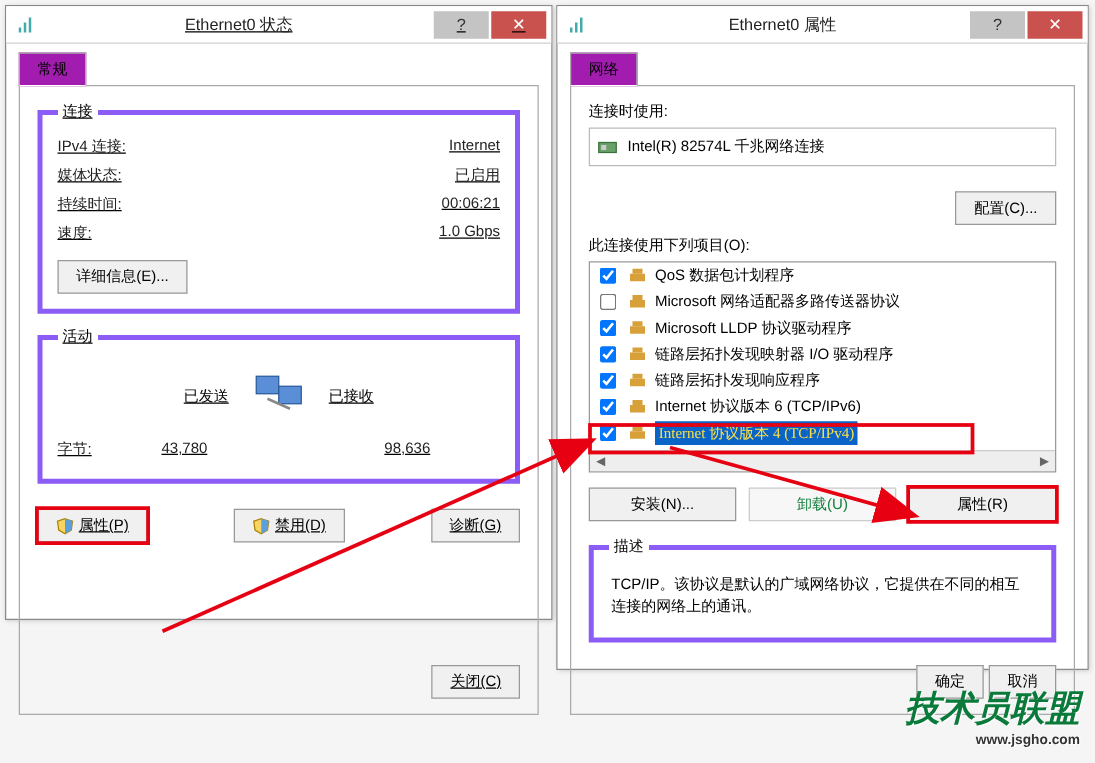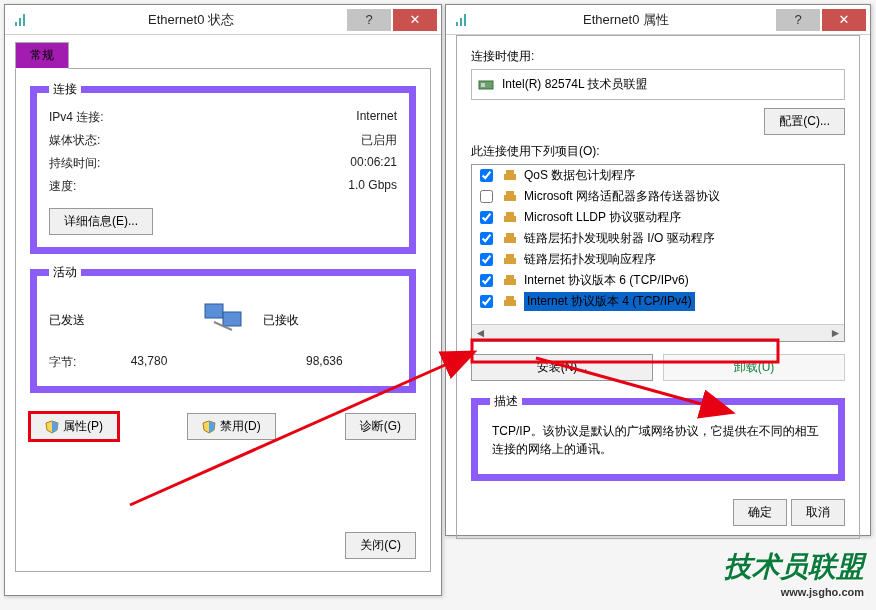--- a/index.html
+++ b/index.html
@@ -1,51 +1,51 @@
 <!DOCTYPE html>
 <html><head>
 <meta charset="utf-8">
 <style>
   * { box-sizing: border-box; font-family: "Microsoft YaHei", "Segoe UI", sans-serif; }
   body { margin: 0; background: #f5f5f5; width: 876px; height: 610px; position: relative; overflow: hidden; }
   .window { position: absolute; background: #fff; border: 1px solid #8a8a8a; box-shadow: 1px 1px 4px rgba(0,0,0,.2); }
-  .window.left { left: 4px; top: 4px; width: 438px; height: 592px; }
+  .window.left { left: 4px; top: 4px; width: 438px; height: 492px; text-decoration: underline; }
   .window.right { left: 445px; top: 4px; width: 426px; height: 532px; }
   .titlebar { height: 30px; background: #fff; border-bottom: 1px solid #d0d0d0; display: flex; align-items: center; padding: 0 4px 0 8px; }
   .titlebar .icon { width: 16px; height: 16px; margin-right: 8px; }
   .titlebar .title { flex: 1; text-align: center; font-size: 13px; color: #222; }
   .titlebar .tb-btn { width: 44px; height: 22px; display: flex; align-items: center; justify-content: center; font-size: 13px; color: #333; background: #c4c4c4; margin-left: 2px; }
   .titlebar .tb-close { background: #c9524e; color: #fff; }
   .tabs { padding: 6px 10px 0 10px; }
   .tab { display: inline-block; border: 1px solid #aaa; border-bottom: 1px solid #fff; background: #a21caf; padding: 4px 14px; font-size: 12px; position: relative; top: 1px; }
   .tab-body { border: 1px solid #aaa; margin: 0 10px 10px 10px; padding: 12px 14px; height: 504px; display: flex; flex-direction: column; }
-  fieldset { border: 7px solid #8b5cf6; margin: 0 0 10px 0; padding: 8px 12px 12px 12px; }
+  fieldset { border: 4px solid #8b5cf6; margin: 0 0 10px 0; padding: 8px 12px 12px 12px; }
   legend { font-size: 12px; padding: 0 4px; }
   .row { display: flex; justify-content: space-between; font-size: 12px; padding: 3px 0; }
   .row .label { color: #222; }
   .row .value { color: #222; }
   .btn { border: 1px solid #999; background: #f0f0f0; font-size: 12px; padding: 4px 14px; cursor: pointer; display: inline-flex; align-items: center; gap: 4px; }
   .btn.disabled { color: #15803d; border-color: #ccc; background: #f7f7f7; cursor: default; }
   .activity-hdr { display: flex; align-items: center; justify-content: space-between; font-size: 12px; margin: 6px 0; }
   .activity-mid { display: flex; justify-content: center; align-items: center; height: 50px; }
   .bottom-btns { display: flex; gap: 8px; margin-top: 10px; justify-content: space-between; }
   .close-row { display: flex; justify-content: flex-end; margin-top: auto; padding-top: 8px; }
   .hl-box { outline: 3px solid #e60012; outline-offset: -1px; }
   .adapter-row { display: flex; align-items: center; gap: 8px; font-size: 12px; padding: 4px 2px; }
   .right .listbox { border: 1px solid #999; height: 180px; overflow: hidden; font-size: 12px; background: #fff; position: relative; }
   .right .list-inner { height: 162px; overflow: hidden; }
   .right .list-item { display: flex; align-items: center; gap: 6px; padding: 1px 4px; }
   .right .list-item input[type=checkbox] { width: 13px; height: 13px; }
-  .right .list-item.selected span.txt { background: #0a64c8; color: #000000; padding: 1px 3px; }
+  .right .list-item.selected span.txt { background: #0a64c8; color: #fde047; padding: 1px 3px; font-family: Liberation Serif, serif; }
   .right .scroll-h { position: absolute; left: 0; right: 0; bottom: 0; height: 17px; background: #eee; border-top: 1px solid #ccc; display:flex; justify-content: space-between; }
   .right .scroll-h .arr { width: 17px; display:flex; align-items:center; justify-content:center; color:#666;}
   .below-list-btns { display: flex; gap: 10px; margin-top: 12px; justify-content: flex-start; }
   .below-list-btns .btn { flex: 1; justify-content: center; }
   .desc { font-size: 12px; line-height: 1.5; padding: 4px 2px; }
-  .cfg-row { display: flex; justify-content: flex-end; margin-top: 8px; }
+  .cfg-row { display: flex; justify-content: flex-end; margin-top: 20px; }
   .svg-icon { width: 16px; height: 16px; flex: none; }
   .net-icon { width: 48px; height: 40px; }
   .shield { width: 14px; height: 14px; }
   .arrow { position: absolute; pointer-events: none; }
   .watermark { position: absolute; right: 12px; bottom: 12px; font-size: 28px; font-weight: bold; color: #0a7a3a; font-style: italic; text-shadow: 1px 1px 0 #fff; }
   .watermark small { display:block; font-size:11px; color:#333; text-align:right; font-style:normal;}
 </style>
 </head>
 <body>
 
@@ -81,21 +81,21 @@
       <div class="row">
           <span class="label">速度:</span>
           <span class="value">1.0 Gbps</span>
         </div>
       <div style="margin-top:10px"><button class="btn">详细信息(E)...</button></div>
     </fieldset>
 
     <fieldset>
       <legend>活动</legend>
       <div class="activity-hdr">
-        <span style="flex:1;text-align:left;padding-right:16px">已发送</span>
+        <span style="flex:1;text-align:right;padding-right:16px">已发送</span>
         <div class="activity-mid">
           <svg class="net-icon">
               <rect x="6" y="4" width="18" height="14" fill="#5a8fd8" stroke="#2a5a9a"></rect>
               <rect x="24" y="12" width="18" height="14" fill="#5a8fd8" stroke="#2a5a9a"></rect>
               <line x1="15" y1="22" x2="33" y2="30" stroke="#888" stroke-width="2"></line>
             </svg>
         </div>
         <span style="flex:1;padding-left:16px">已接收</span>
       </div>
       <div class="row">
@@ -134,28 +134,31 @@
   <div class="titlebar">
     <svg class="icon">
         <rect x="2" y="10" width="2" height="4" fill="#4aa"></rect>
         <rect x="6" y="6" width="2" height="8" fill="#4aa"></rect>
         <rect x="10" y="2" width="2" height="12" fill="#4aa"></rect>
       </svg>
     <div class="title">Ethernet0 属性</div>
     <div class="tb-btn">?</div>
     <div class="tb-btn tb-close">✕</div>
   </div>
+  <div class="tabs">
+    <div class="tab">网络</div>
+  </div>
   <div class="tab-body">
     <div style="font-size:12px;margin-bottom:4px">连接时使用:</div>
     <div class="adapter-row" style="border:1px solid #bbb;padding:6px">
       <svg class="svg-icon">
           <rect x="1" y="4" width="14" height="8" fill="#6aa06a" stroke="#3a703a"></rect>
           <rect x="3" y="6" width="4" height="4" fill="#ccc"></rect>
         </svg>
-      <span>Intel(R) 82574L 技术员联盟</span>
+      <span>Intel(R) 82574L 千兆网络连接</span>
     </div>
     <div class="cfg-row">
         <button class="btn">配置(C)...</button>
       </div>
 
     <div style="font-size:12px;margin:8px 0 4px">此连接使用下列项目(O):</div>
     <div class="listbox">
       <div class="list-inner" id="components">
           <div class="list-item">
             <input type="checkbox" checked="" style="">
@@ -216,20 +219,21 @@
         </div>
       <div class="scroll-h">
         <div class="arr">◄</div>
         <div class="arr">►</div>
       </div>
     </div>
 
     <div class="below-list-btns">
       <button class="btn">安装(N)...</button>
       <button class="btn disabled">卸载(U)</button>
+      <button class="btn hl-box">属性(R)</button>
     </div>
 
     <fieldset style="margin-top:12px">
       <legend>描述</legend>
       <div class="desc">TCP/IP。该协议是默认的广域网络协议，它提供在不同的相互连接的网络上的通讯。</div>
     </fieldset>
 
     <div class="close-row" style="gap:4px">
       <button class="btn">确定</button>
       <button class="btn">取消</button>

